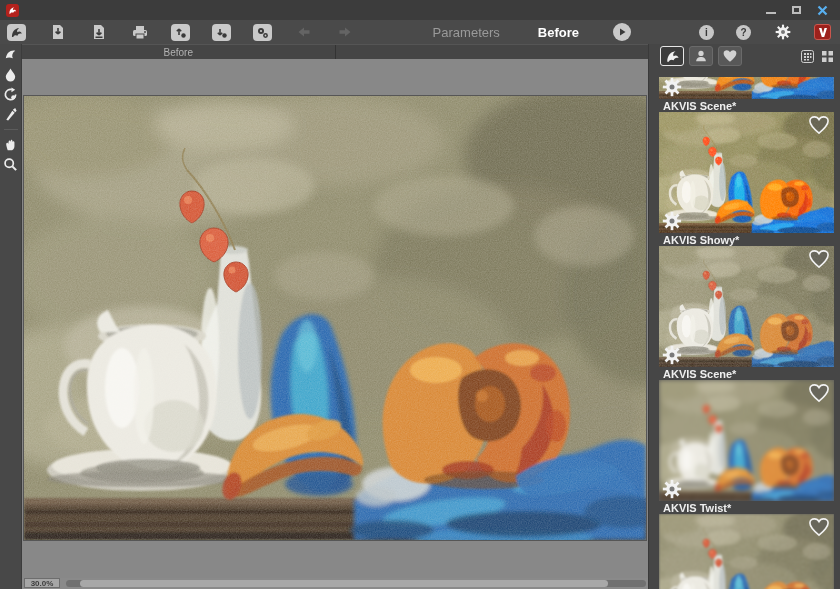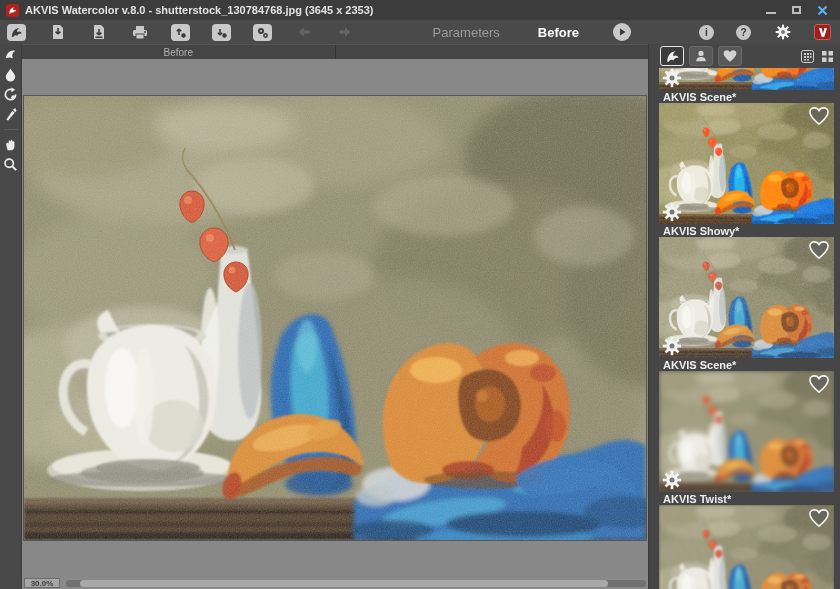--- a/index.html
+++ b/index.html
@@ -57,21 +57,21 @@
   .hthumb{position:absolute;left:14px;top:0;width:528px;height:7px;background:#a8a8a8;border-radius:4px;}
 
   
   .panel{width:184px;background:#464646;display:flex;flex-direction:column;overflow:hidden;}
   .phead{height:24px;display:flex;align-items:center;gap:5px;padding:1px 4px 1px 5px;box-sizing:border-box;}
   .fbtn{width:24px;height:20px;border-radius:3px;background:#585858;border:1px solid #6a6a6a;
         box-sizing:border-box;display:flex;align-items:center;justify-content:center;}
   .fbtn.sel{background:#3c3c3c;border:1px solid #e6e6e6;}
   .views{margin-left:auto;display:flex;gap:6px;margin-right:1px;}
   .vbtn{width:14px;height:14px;display:flex;align-items:center;justify-content:center;}
-  .plist{flex:1;padding:0 4px;overflow:hidden;}
+  .plist{flex:1;padding:0 4px;overflow:hidden;margin-top:9px;}
   .pthumb{position:relative;width:175px;height:121px;background:#5a5a5a;overflow:hidden;}
   .pthumb svg.pimg{position:absolute;left:0;top:0;width:175px;height:121px;}
   .pthumb.partial{height:22px;}
   .pthumb.partial svg.pimg{top:-97px;}
   .pthumb.sel{outline:2px solid #f0f0f0;outline-offset:-2px;}
   .plabel{height:13px;display:flex;align-items:center;padding-left:4px;font-size:11px;
           font-weight:bold;color:#efefef;}
   .heart{position:absolute;top:3px;right:4px;width:22px;height:20px;}
   .gearic{position:absolute;bottom:2px;left:3px;width:20px;height:20px;}
   .f-scene{filter:saturate(1.55) blur(0.4px);}
@@ -238,21 +238,20 @@
 </svg>
 
 <div class="app">
 
   <div class="titlebar">
     <div class="appico">
       <svg width="9" height="9" viewBox="0 0 20 20" fill="#fff">
           <use href="#icon-horse"></use>
         </svg>
     </div>
-    <span class="title">AKVIS Watercolor v.8.0 - shutterstock_130784768.jpg (3645 x 2353)</span>
     <div class="winctl">
       <div class="wmin"></div>
       <div class="wmax"></div>
       <svg width="11" height="11" viewBox="0 0 11 11">
         <path d="M1.5 1.5 L9.5 9.5 M9.5 1.5 L1.5 9.5" stroke="#58b0f0" stroke-width="2.2"></path>
       </svg>
     </div>
   </div>
 
   <div class="toolbar">

